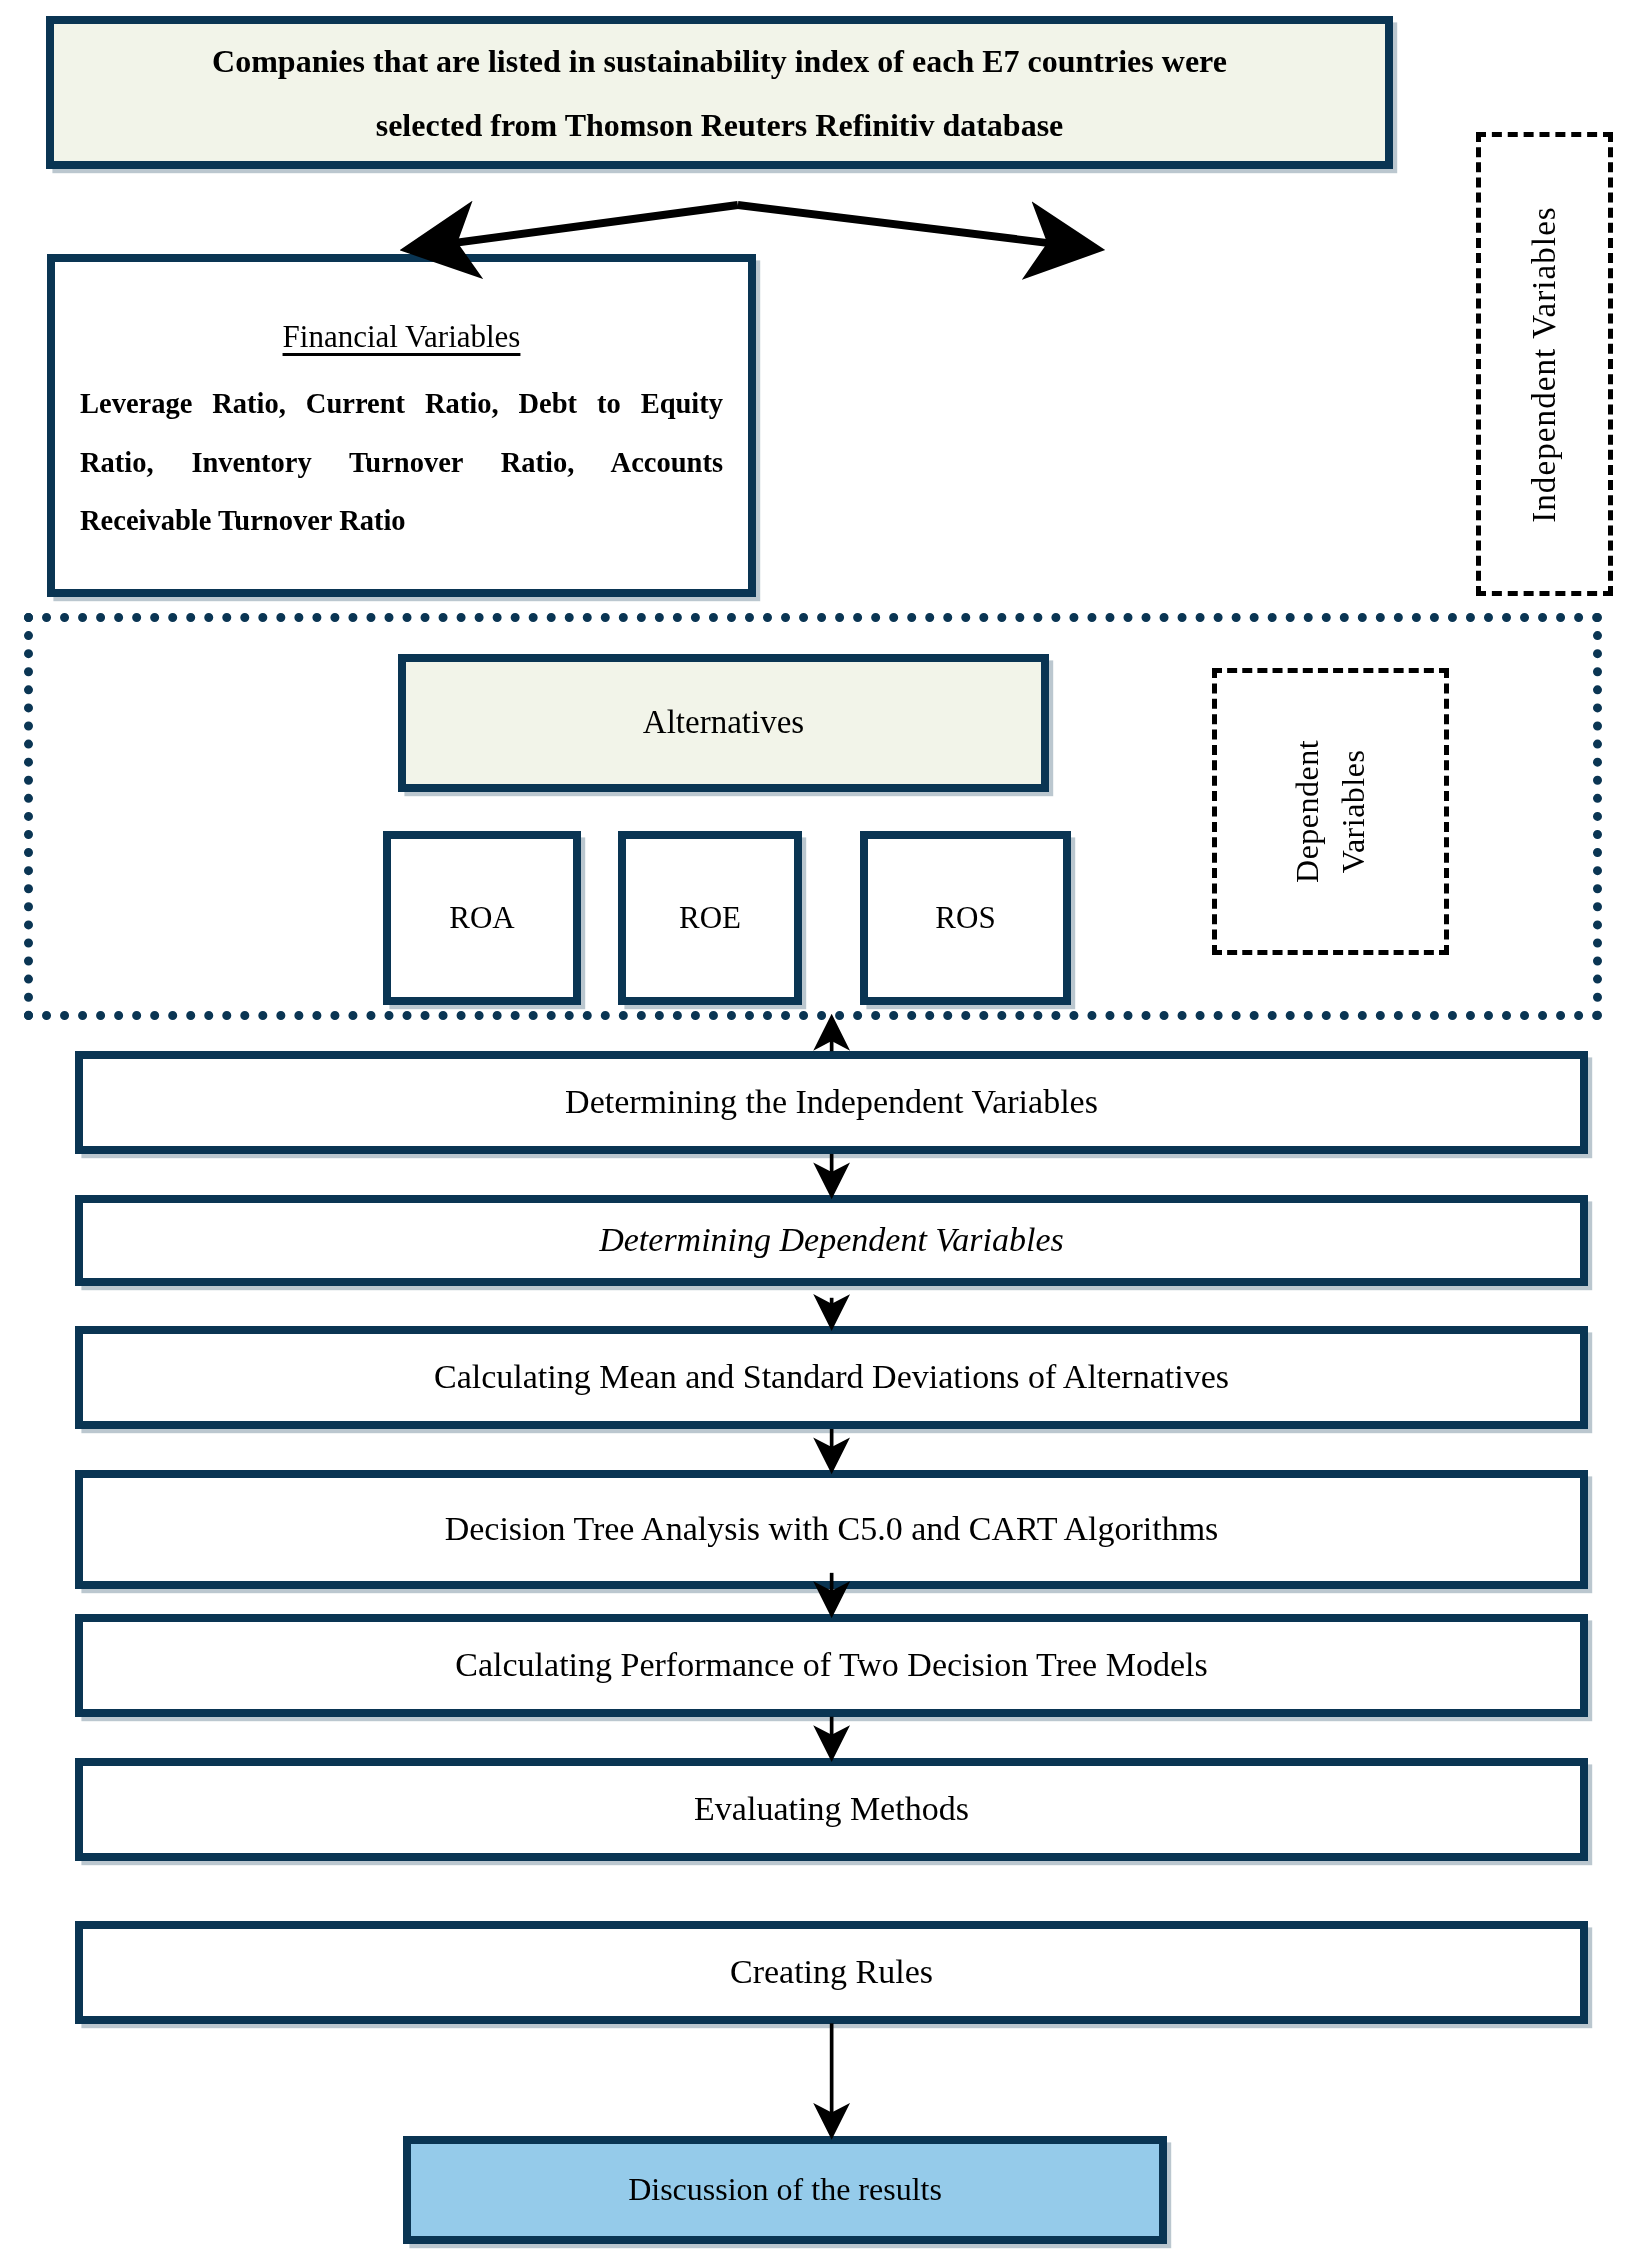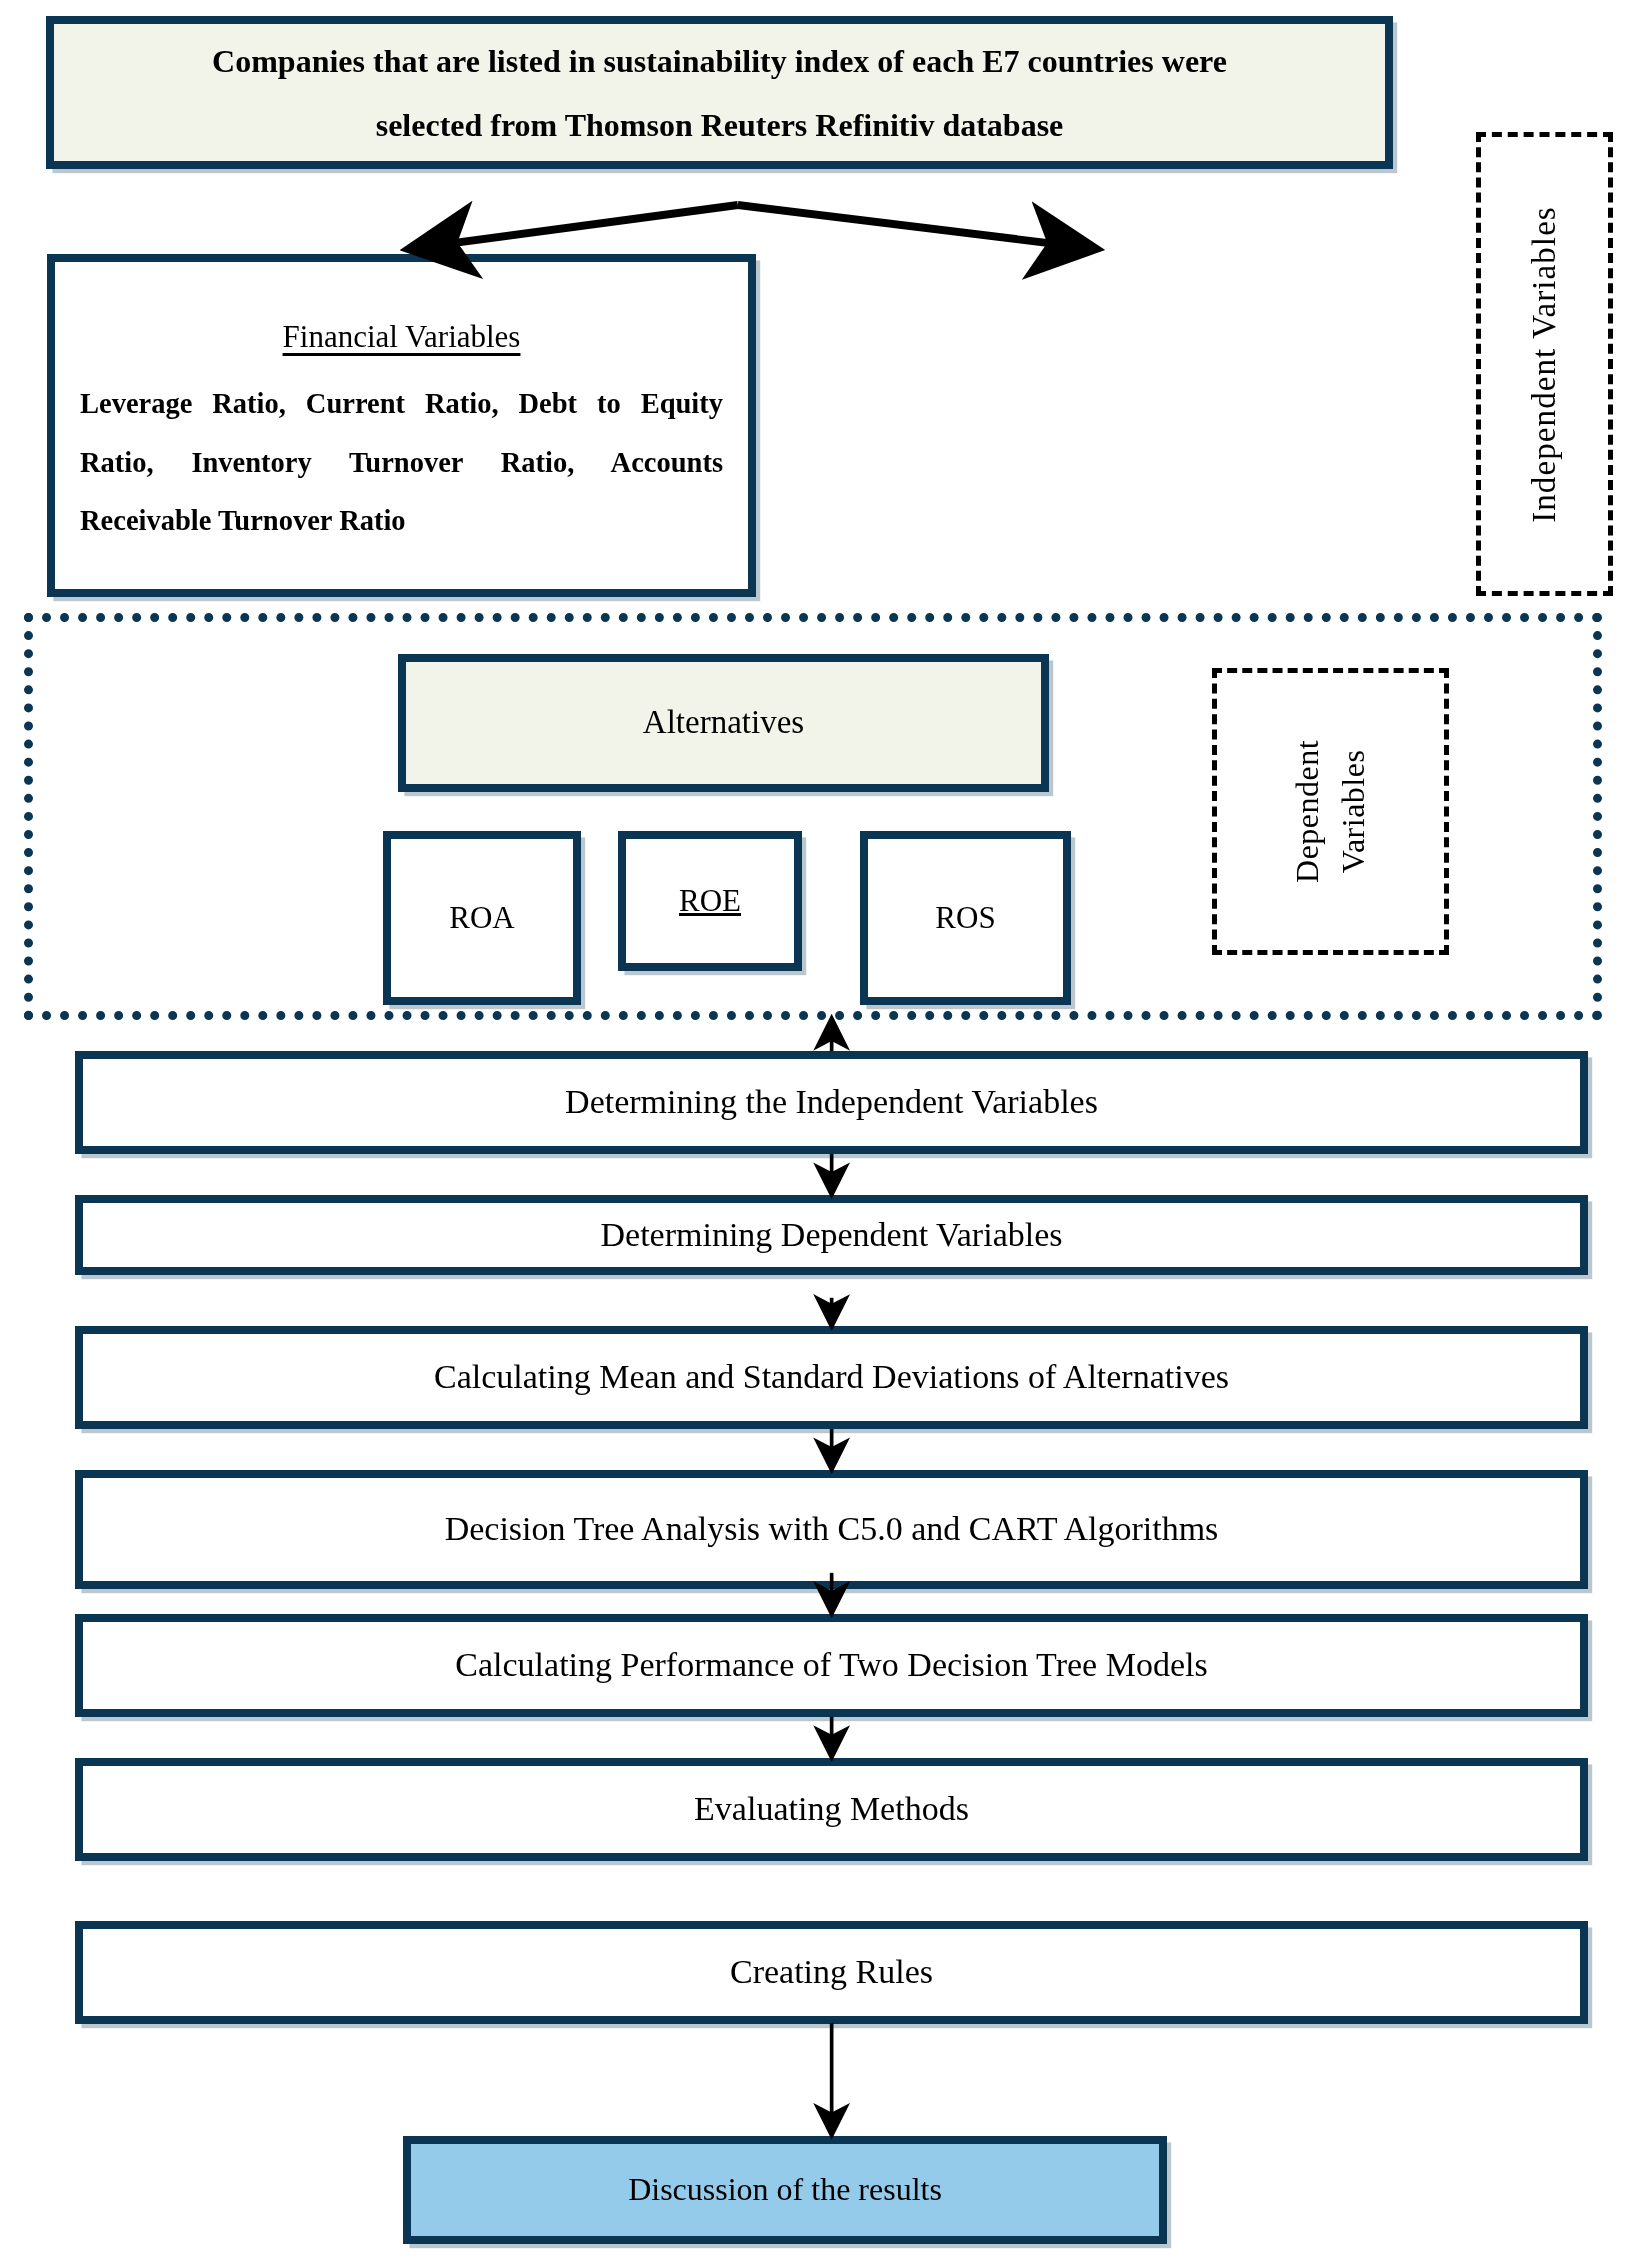--- a/index.html
+++ b/index.html
@@ -152,40 +152,40 @@
   <div class="dotted-navy" style="left:24px; top:613px; width:1578px; height:407px;"></div>
 
   <div class="abox navy navy-cream" style="left:398px; top:654px; width:651px; height:138px;">
     <span class="t-alt">Alternatives</span>
   </div>
 
   <div class="abox navy" style="left:383px; top:831px; width:198px; height:174px;">
     <span class="t-ratio">ROA</span>
   </div>
 
-  <div class="abox navy" style="left:618px; top:831px; width:184px; height:140px;text-decoration:underline;">
+  <div class="abox navy" style="left:618px; top:831px; width:184px; height:174px;">
     <span class="t-ratio">ROE</span>
   </div>
 
   <div class="abox navy" style="left:860px; top:831px; width:211px; height:174px;">
     <span class="t-ratio">ROS</span>
   </div>
 
   <div class="dashed-black" style="left:1212px; top:668px; width:237px; height:287px;">
     <span class="vlabel-2line">
       <span>Dependent</span><br>
       <span>Variables</span>
     </span>
   </div>
 
   <div class="abox navy" style="left:75px; top:1051px; width:1513px; height:103px;">
     <span class="t-proc">Determining the Independent Variables</span>
   </div>
 
-  <div class="abox navy" style="left:75px; top:1195px; width:1513px; height:80px;">
+  <div class="abox navy" style="left:75px; top:1195px; width:1513px; height:91px;font-style:italic;">
     <span class="t-proc">Determining Dependent Variables</span>
   </div>
 
   <div class="abox navy" style="left:75px; top:1326px; width:1513px; height:103px;justify-content:center;">
     <span class="t-proc">Calculating Mean and Standard Deviations of Alternatives</span>
   </div>
 
   <div class="abox navy" style="left:75px; top:1470px; width:1513px; height:119px;">
     <span class="t-proc">Decision Tree Analysis with C5.0 and CART Algorithms</span>
   </div>

